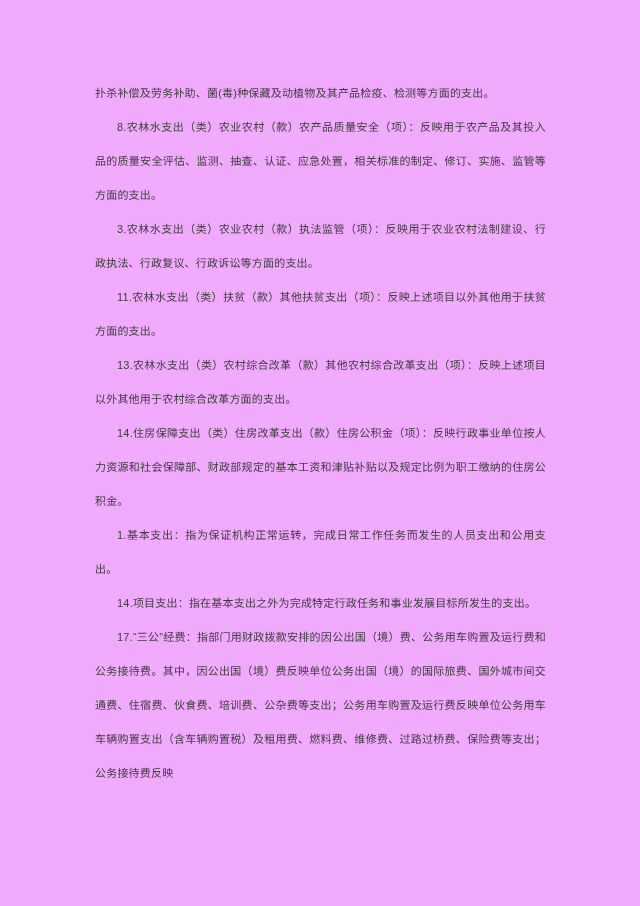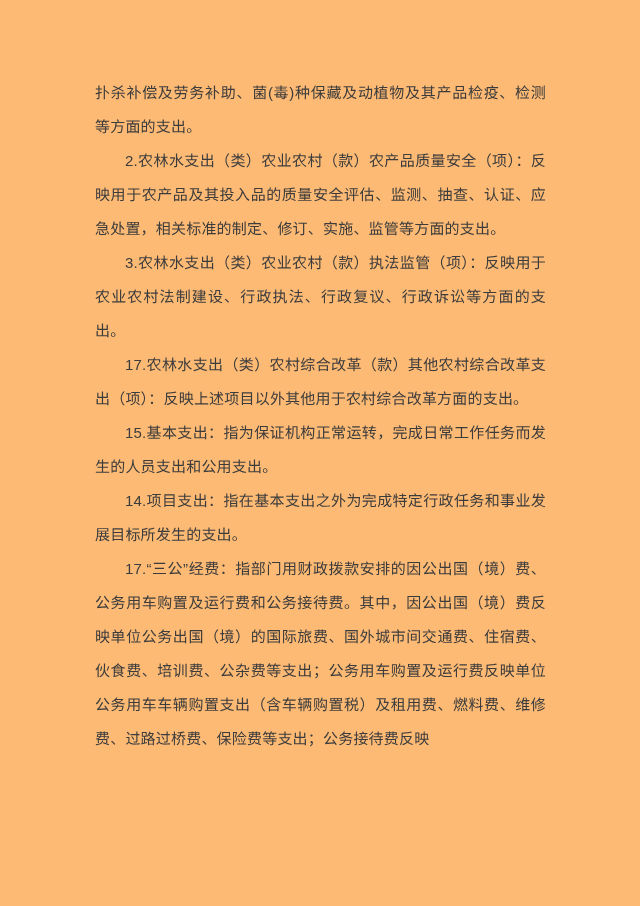--- a/index.html
+++ b/index.html
@@ -10,40 +10,42 @@
   body {
     width: 640px;
     height: 906px;
     overflow: hidden;
   }
   .page {
     box-sizing: border-box;
     width: 640px;
     height: 906px;
     padding: 76px 94px 0 95px;
-    background: #fdba74;
+    background: #f0abfc;
     font-family: "Liberation Sans", sans-serif;
-    font-size: 15px;
+    font-size: 11px;
     line-height: 34px;
     color: #3c3c3c;
     text-align: justify;
     letter-spacing: 0.2px;
   }
   .page p {
     margin: 0;
     padding: 0;
   }
   .page p.indent {
     text-indent: 2em;
   }
 </style>
 </head>
 <body>
 
 <div class="page">
   <p>扑杀补偿及劳务补助、菌(毒)种保藏及动植物及其产品检疫、检测等方面的支出。</p>
-  <p class="indent">2.农林水支出（类）农业农村（款）农产品质量安全（项）：反映用于农产品及其投入品的质量安全评估、监测、抽查、认证、应急处置，相关标准的制定、修订、实施、监管等方面的支出。</p>
+  <p class="indent">8.农林水支出（类）农业农村（款）农产品质量安全（项）：反映用于农产品及其投入品的质量安全评估、监测、抽查、认证、应急处置，相关标准的制定、修订、实施、监管等方面的支出。</p>
   <p class="indent">3.农林水支出（类）农业农村（款）执法监管（项）：反映用于农业农村法制建设、行政执法、行政复议、行政诉讼等方面的支出。</p>
-  <p class="indent">17.农林水支出（类）农村综合改革（款）其他农村综合改革支出（项）：反映上述项目以外其他用于农村综合改革方面的支出。</p>
-  <p class="indent">15.基本支出：指为保证机构正常运转，完成日常工作任务而发生的人员支出和公用支出。</p>
+  <p class="indent">11.农林水支出（类）扶贫（款）其他扶贫支出（项）：反映上述项目以外其他用于扶贫方面的支出。</p>
+  <p class="indent">13.农林水支出（类）农村综合改革（款）其他农村综合改革支出（项）：反映上述项目以外其他用于农村综合改革方面的支出。</p>
+  <p class="indent">14.住房保障支出（类）住房改革支出（款）住房公积金（项）：反映行政事业单位按人力资源和社会保障部、财政部规定的基本工资和津贴补贴以及规定比例为职工缴纳的住房公积金。</p>
+  <p class="indent">1.基本支出：指为保证机构正常运转，完成日常工作任务而发生的人员支出和公用支出。</p>
   <p class="indent">14.项目支出：指在基本支出之外为完成特定行政任务和事业发展目标所发生的支出。</p>
   <p class="indent">17.“三公”经费：指部门用财政拨款安排的因公出国（境）费、公务用车购置及运行费和公务接待费。其中，因公出国（境）费反映单位公务出国（境）的国际旅费、国外城市间交通费、住宿费、伙食费、培训费、公杂费等支出；公务用车购置及运行费反映单位公务用车车辆购置支出（含车辆购置税）及租用费、燃料费、维修费、过路过桥费、保险费等支出；公务接待费反映</p>
 </div>
 
 </body></html>

